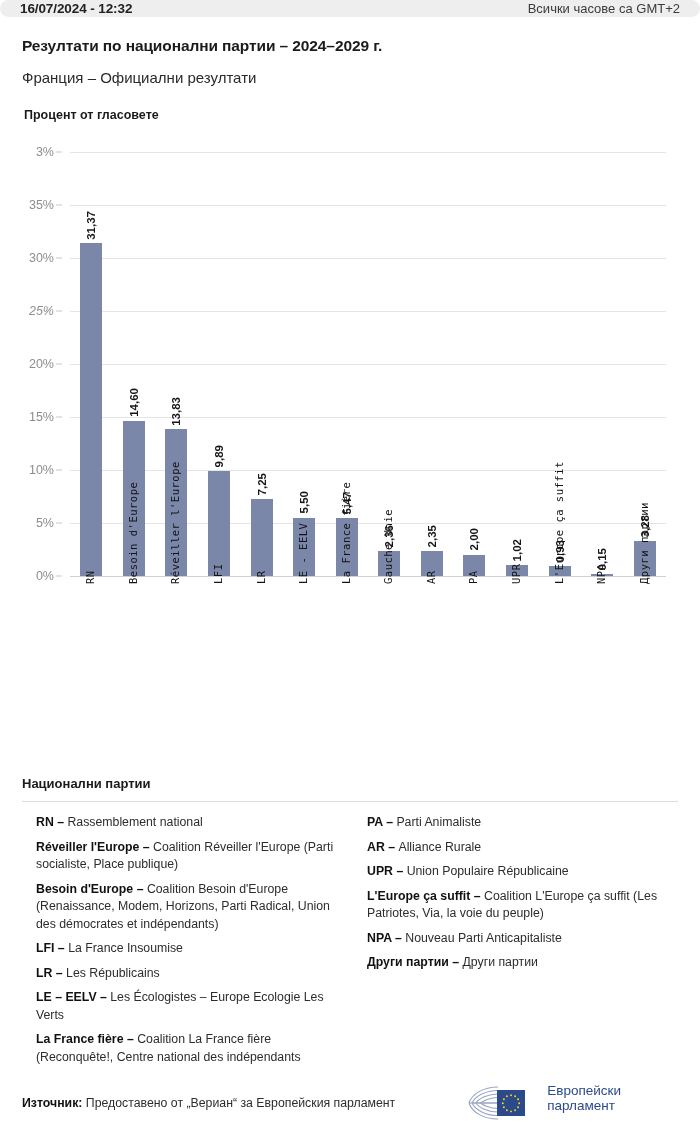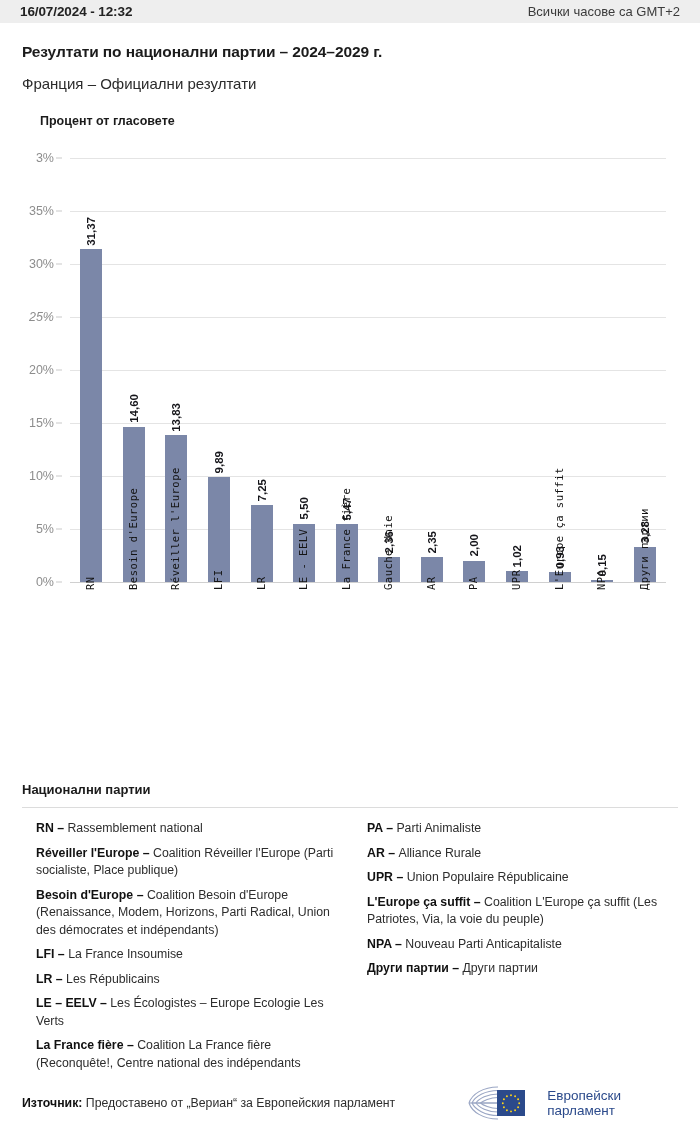--- a/index.html
+++ b/index.html
@@ -8,26 +8,27 @@
     margin: 0; padding: 0;
     width: 700px; height: 1136px;
     background: #ffffff;
     font-family: "Liberation Sans", sans-serif;
     color: #1f1f1f;
     overflow: hidden;
   }
 
   
   .topbar {
-    height: 23px;
+    height: 17px;
     background: #eeeeee;
     display: flex;
     align-items: center;
     justify-content: space-between;
     padding: 0 20px;
+    border-radius: 16px;
   }
   .topbar-date {
     font-size: 13.5px;
     font-weight: bold;
     color: #222222;
     letter-spacing: -0.1px;
   }
   .topbar-tz {
     font-size: 13px;
     color: #3b3b3b;
@@ -48,21 +49,21 @@
     color: #2b2b2b;
     margin: 0;
   }
 
   
   .chart-block { position: relative; margin-top: 22px; }
   .chart-caption {
     font-size: 12.5px;
     font-weight: bold;
     color: #1b1b1b;
-    padding-left: 40px;
+    padding-left: 24px;
   }
 
   .plot-wrap {
     position: relative;
     margin-top: 22px;
     height: 470px;
     width: 700px;
   }
   
   .plot {
@@ -182,21 +183,21 @@
     left: 0; bottom: 0;
     width: 643px;
     height: 66px;
     display: flex;
     align-items: center;
     justify-content: space-between;
     padding: 0 22px 0 22px;
   }
   .source { font-size: 12.3px; color: #2d2d2d; }
   .source b { font-weight: bold; color: #111111; }
-  .ep-logo { display: flex; align-items: center; gap: 8px; }
+  .ep-logo { display: flex; gap: 8px; }
   .ep-logo-text {
     font-size: 13.5px;
     line-height: 15px;
     color: #2b4a8b;
     font-weight: normal;
   }
 </style>
 </head>
 <body>
 

